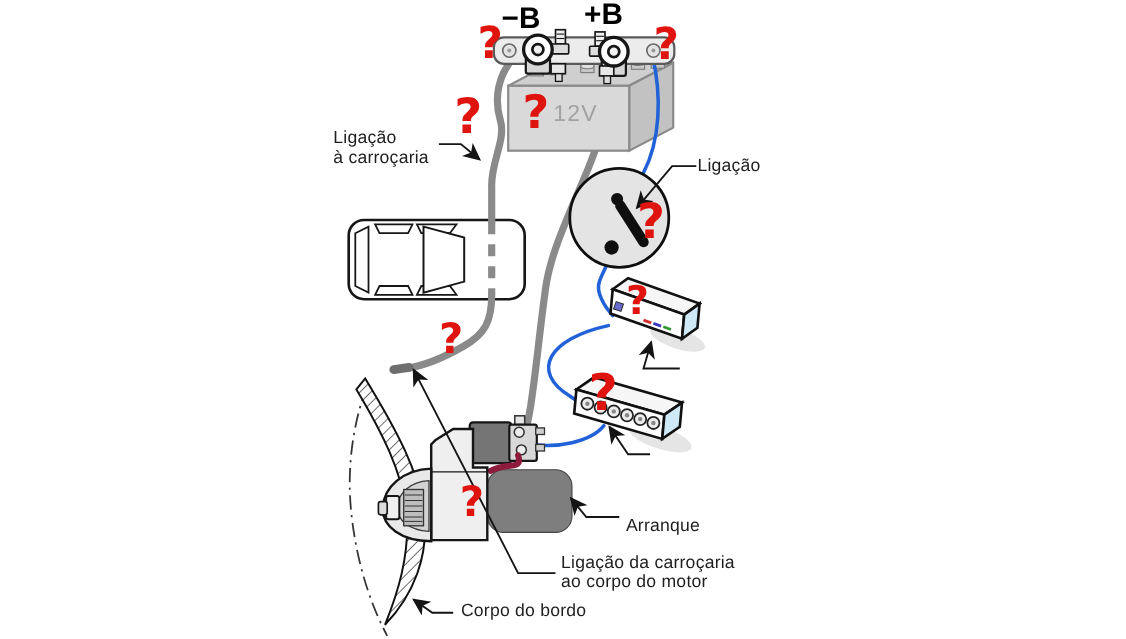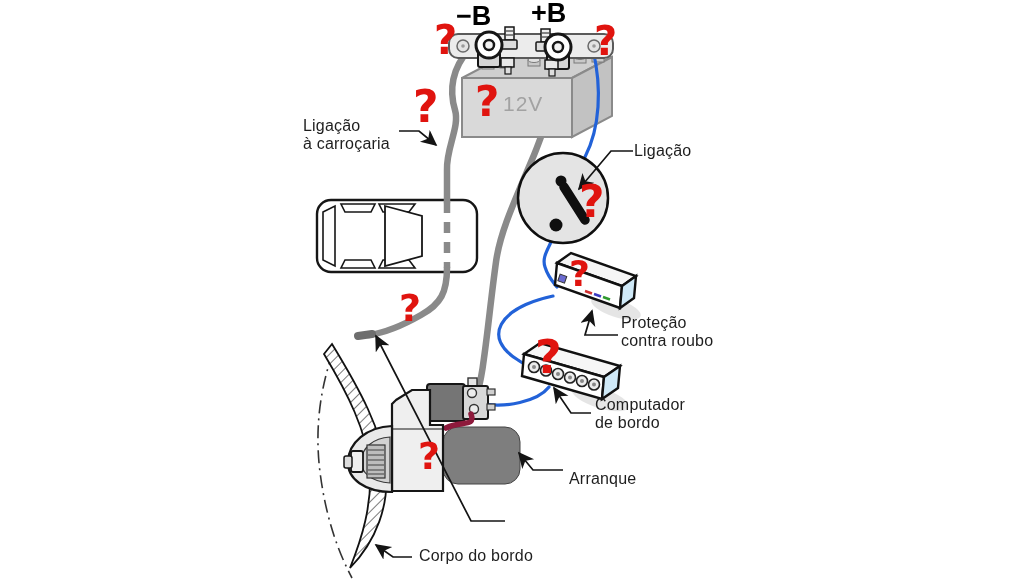--- a/index.html
+++ b/index.html
@@ -212,25 +212,23 @@
     </g>
   </svg>
 
   <div class="term" style="left:456px;top:3px">−B</div>
   <div class="term" style="left:531px;top:0px">+B</div>
   <div class="voltage" style="left:503px;top:93px">12V</div>
 
   <div class="lbl" style="left:303px;top:117px">Ligação
 à carroçaria</div>
   <div class="lbl" style="left:634px;top:142px">Ligação</div>
-  <div class="lbl" style="left:621px;top:314px">Proteção
-contra roubo</div>
-  <div class="lbl" style="left:595px;top:396px">Computador
-de bordo</div>
   <div class="lbl" style="left:569px;top:470px">Arranque</div>
+  <div class="lbl" style="left:510px;top:503px">Ligação da carroçaria
+ao corpo do motor</div>
   <div class="lbl" style="left:419px;top:547px">Corpo do bordo</div>
 
   <div id="qmarks">
       <span class="qmark" style="left: 434px; top: 20px; font-size: 40px;">?</span>
       <span class="qmark" style="left: 594px; top: 21px; font-size: 40px;">?</span>
       <span class="qmark" style="left: 475px; top: 81px; font-size: 42px;">?</span>
       <span class="qmark" style="left: 413px; top: 85px; font-size: 44px;">?</span>
       <span class="qmark" style="left: 579px; top: 180px; font-size: 44px;">?</span>
       <span class="qmark" style="left: 399px; top: 289px; font-size: 38px;">?</span>
       <span class="qmark" style="left: 569px; top: 256px; font-size: 36px;">?</span>

